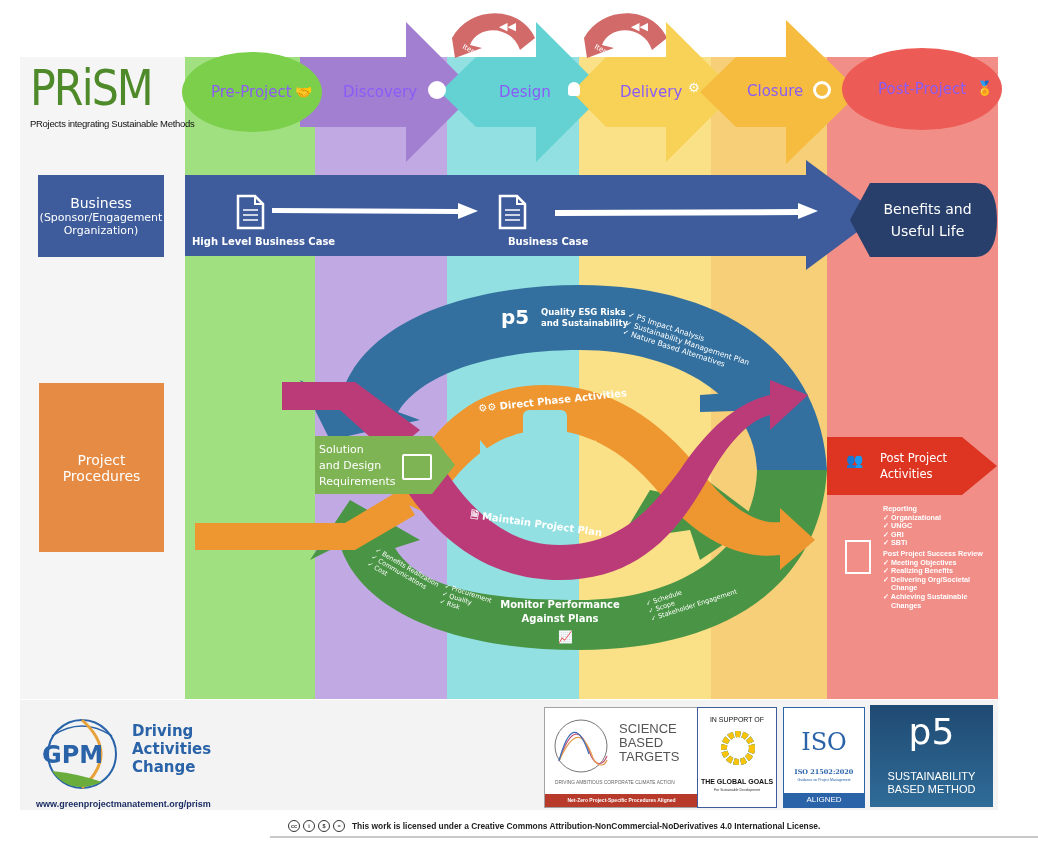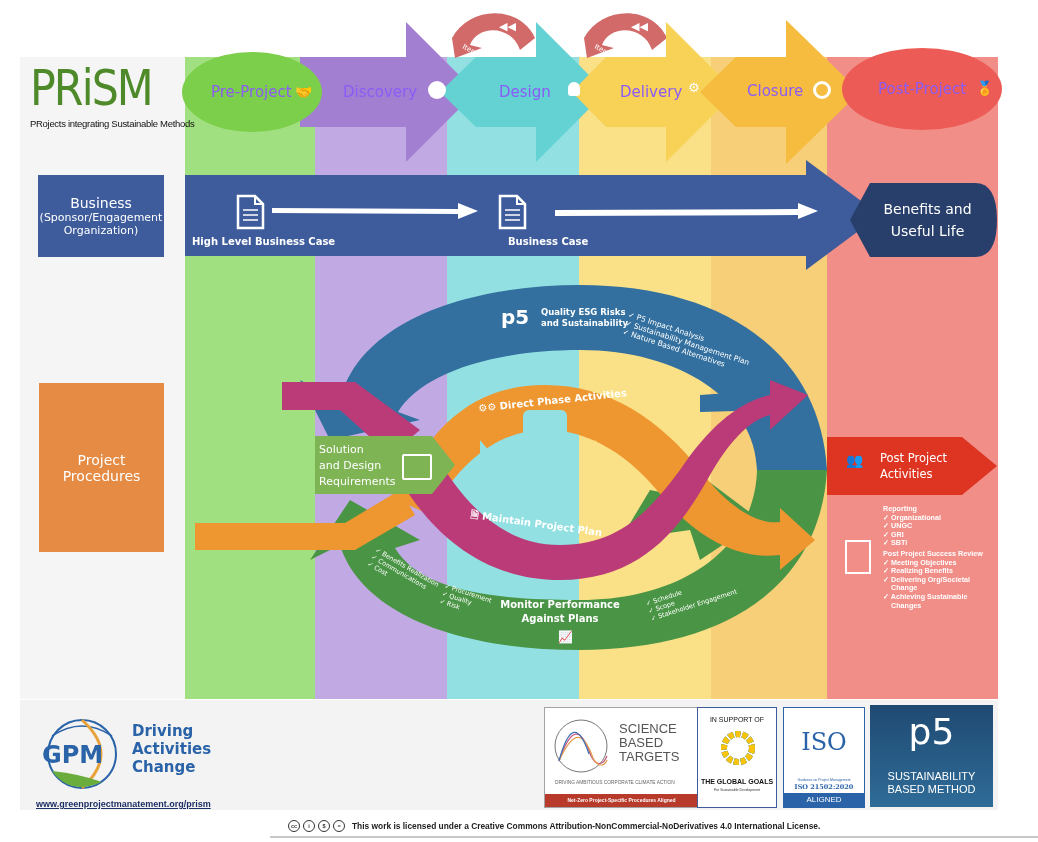--- a/index.html
+++ b/index.html
@@ -13,21 +13,21 @@
   .prism-word{position:absolute;left:2px;top:2px;font-family:"DejaVu Sans Condensed","DejaVu Sans",sans-serif;font-size:50px;line-height:52px;color:#4e8a2a;letter-spacing:-2px;transform:scaleX(0.95);transform-origin:left;}
   .prism-sub{position:absolute;left:2px;top:58px;font-family:"Liberation Sans Narrow","Liberation Sans",sans-serif;font-size:9.5px;color:#111;letter-spacing:-0.3px;white-space:nowrap;}
   .phase-label{position:absolute;color:#8b5cf6;font-family:"DejaVu Sans","Liberation Sans",sans-serif;font-size:15px;white-space:nowrap;}
   .row-label{position:absolute;color:#fff;text-align:center;font-family:"DejaVu Sans","Liberation Sans",sans-serif;display:flex;flex-direction:column;align-items:center;justify-content:center;}
   .small-white{color:#fff;font-weight:bold;font-size:10px;white-space:nowrap;}
   .svgtext{font-family:"DejaVu Sans","Liberation Sans",sans-serif;}
   .post-list{position:absolute;left:883px;top:505px;color:#fff;font-family:"Liberation Sans",sans-serif;font-size:7.2px;line-height:8.6px;font-weight:bold;}
   .post-list .hd{font-weight:bold;}
   .gpm{position:absolute;left:36px;top:712px;width:250px;height:90px;}
   .gpm-text{position:absolute;left:96px;top:10px;color:#2a63a8;font-weight:bold;font-size:15px;line-height:18px;font-family:"DejaVu Sans","Liberation Sans",sans-serif;}
-  .gpm-url{position:absolute;left:0;top:87px;font-size:9px;color:#1d2f64;font-weight:bold;white-space:nowrap;font-family:"Liberation Sans",sans-serif;text-decoration:underline;}
+  .gpm-url{position:absolute;left:0;top:87px;font-size:9px;color:#1d2f64;font-weight:bold;white-space:nowrap;font-family:"Liberation Sans",sans-serif;}
   .badge{position:absolute;background:#fff;}
   .license{position:absolute;left:288px;top:820px;font-size:8.4px;color:#222;font-weight:bold;font-family:"Liberation Sans",sans-serif;white-space:nowrap;display:flex;align-items:center;gap:3px;}
   .cc{display:inline-block;width:10px;height:10px;border:1px solid #333;border-radius:50%;font-size:5.5px;line-height:10px;text-align:center;color:#333;}
 </style>
 </head>
 <body>
 
 <div id="stage">
 
   <div class="panel"></div>
@@ -254,21 +254,21 @@
       <circle cx="18" cy="18" r="14" fill="none" stroke="#4c9f38" stroke-width="6" stroke-dasharray="5 2" stroke-dashoffset="14"></circle>
       <circle cx="18" cy="18" r="14" fill="none" stroke="#26bde2" stroke-width="6" stroke-dasharray="5 2" stroke-dashoffset="28"></circle>
       <circle cx="18" cy="18" r="14" fill="none" stroke="#fcc30b" stroke-width="6" stroke-dasharray="5 2" stroke-dashoffset="42"></circle>
     </svg>
     <div class="abs" style="left:0;top:70px;width:78px;text-align:center;font-size:7px;font-weight:bold;color:#111;font-family:'Liberation Sans',sans-serif;">THE GLOBAL GOALS</div>
     <div class="abs" style="left:0;top:80px;width:78px;text-align:center;font-size:3.5px;color:#333;font-family:'Liberation Sans',sans-serif;">For Sustainable Development</div>
   </div>
 
   <div class="badge" style="left:783px;top:707px;width:80px;height:99px;border:1px solid #2a63a8;">
     <div class="abs" style="left:0;top:20px;width:80px;text-align:center;font-size:24px;font-weight:normal;color:#2a63a8;font-family:'DejaVu Serif',serif;">ISO</div>
-    <div class="abs" style="left:0;top:60px;width:80px;text-align:center;font-size:6.5px;font-weight:bold;color:#2a63a8;font-family:'DejaVu Serif',serif;margin-top:15px;">ISO 21502:2020</div>
+    <div class="abs" style="left:0;top:60px;width:80px;text-align:center;font-size:6.5px;font-weight:bold;color:#2a63a8;font-family:'DejaVu Serif',serif;">ISO 21502:2020</div>
     <div class="abs" style="left:0;top:70px;width:80px;text-align:center;font-size:3.5px;color:#2a63a8;font-family:'Liberation Sans',sans-serif;">Guidance on Project Management</div>
     <div class="abs" style="left:0;bottom:0;width:80px;height:14px;background:#2a63a8;color:#fff;font-size:8px;line-height:14px;text-align:center;font-family:'Liberation Sans',sans-serif;">ALIGNED</div>
   </div>
 
   <div class="badge" style="left:870px;top:705px;width:123px;height:102px;background:linear-gradient(#1f4a72,#2f6c98);">
     <div class="abs" style="left:0;top:6px;width:123px;text-align:center;font-size:36px;color:#fff;font-family:'DejaVu Sans',sans-serif;">p5</div>
     <div class="abs" style="left:0;top:65px;width:123px;text-align:center;color:#fff;font-size:11px;line-height:13px;font-family:'Liberation Sans',sans-serif;">
       <div>SUSTAINABILITY</div>
       <div>BASED METHOD</div>
     </div>

